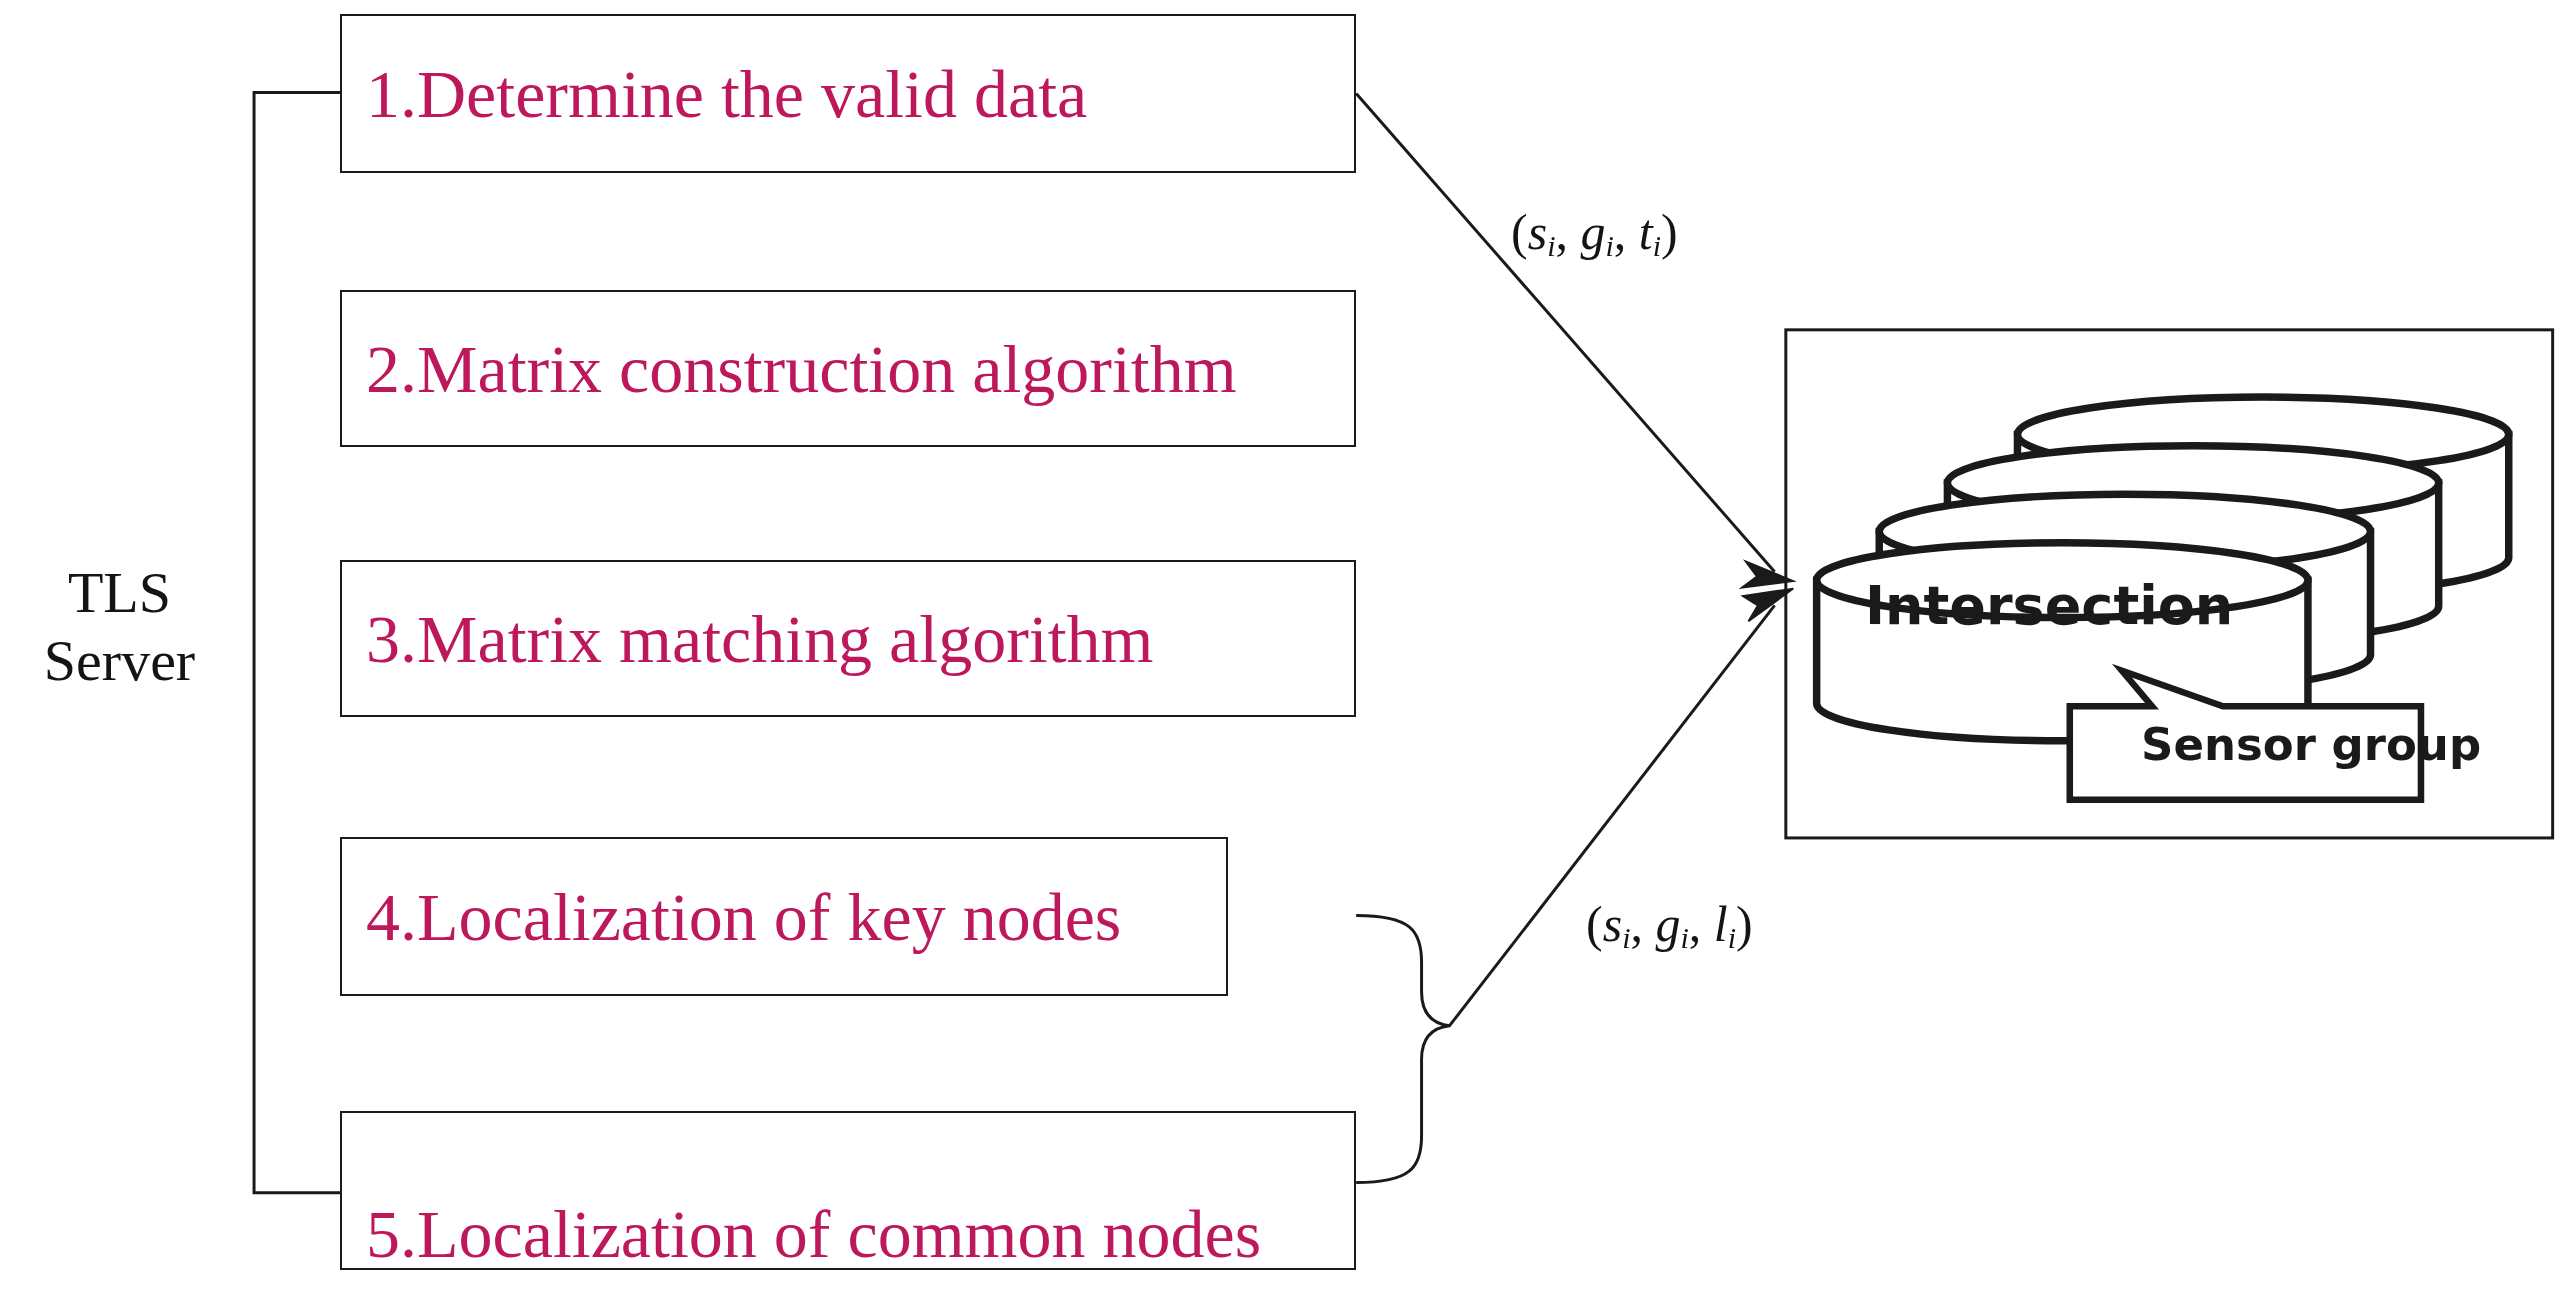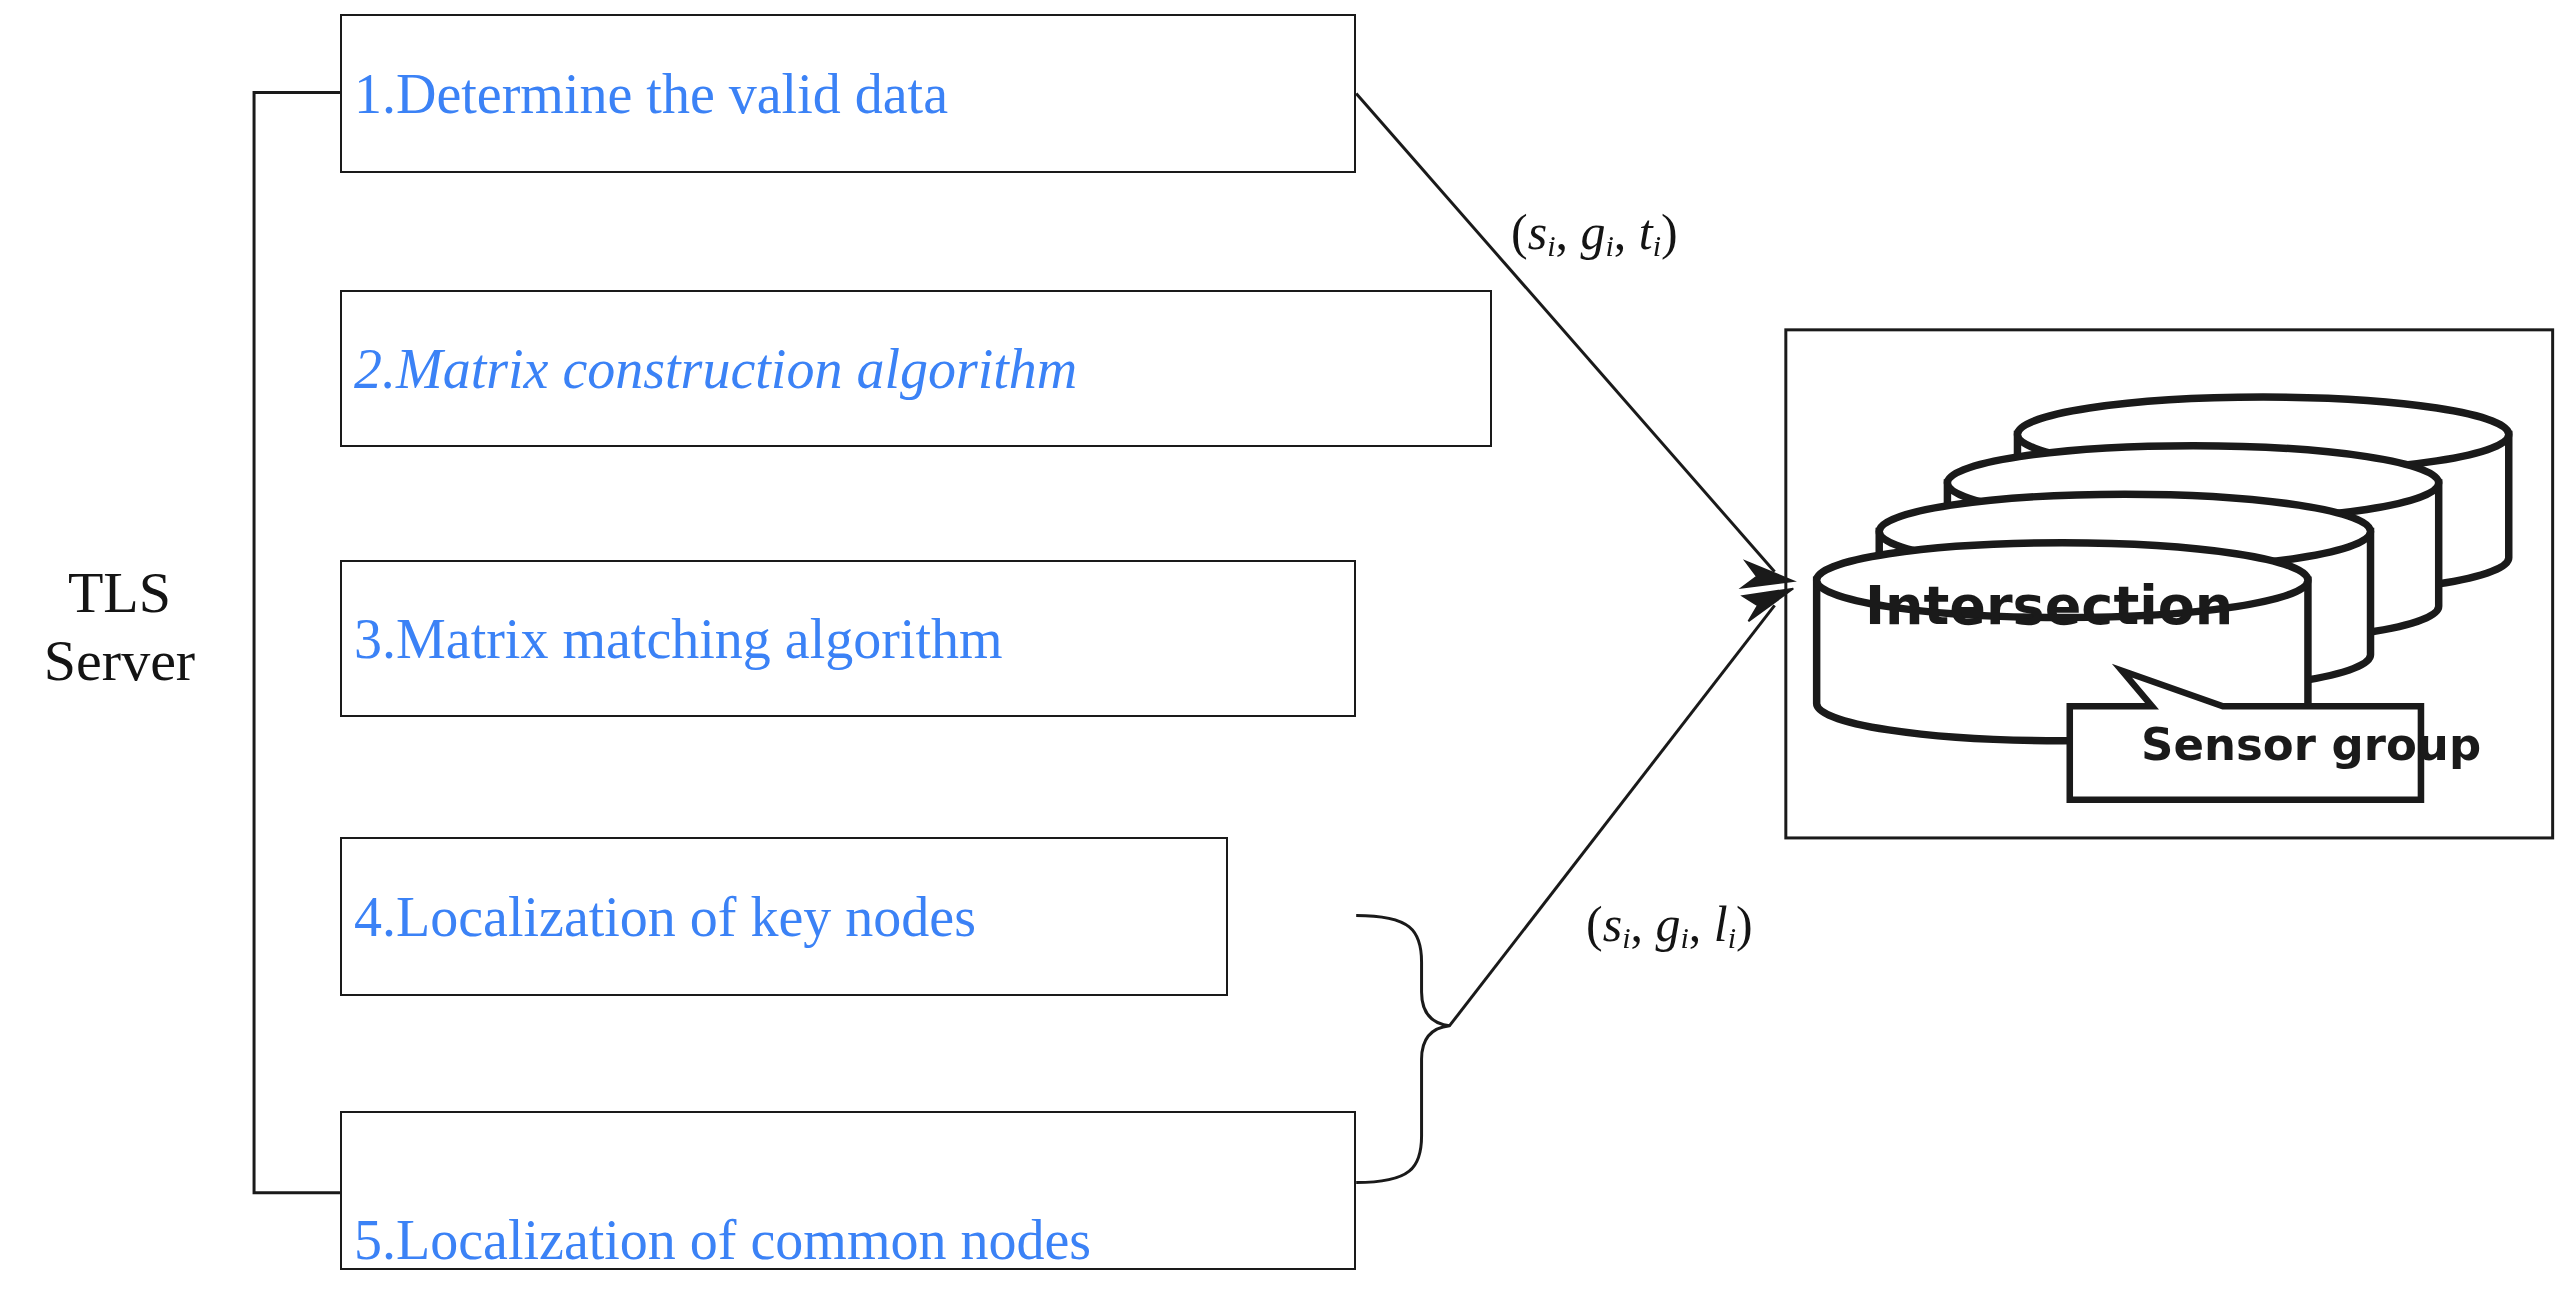--- a/index.html
+++ b/index.html
@@ -25,24 +25,24 @@
     position: absolute;
     box-sizing: border-box;
     border: 2.8px solid #1a1a1a;
     background: #ffffff;
     display: flex;
     align-items: center;
     justify-content: flex-start;
   }
   .step-label {
     font-family: "Liberation Serif", "DejaVu Serif", serif;
-    font-size: 56px;
-    color: #3b82f6;
+    font-size: 68px;
+    color: #be185d;
     line-height: 1;
-    padding-left: 12px;
+    padding-left: 24px;
     white-space: nowrap;
   }
   .server-label {
     position: absolute;
     font-family: "Liberation Serif", "DejaVu Serif", serif;
     font-size: 58px;
     color: #141414;
     line-height: 1.18;
     text-align: center;
     white-space: nowrap;
@@ -151,21 +151,21 @@
 
   <div class="server-label" style="left:7.5px; top:559px; width:224px;">
     <div>TLS</div>
     <div>Server</div>
   </div>
 
   <div class="step-box" style="left:340px; top:14px; width:1016px; height:159px;">
     <span class="step-label">1.Determine the valid data</span>
   </div>
 
-  <div class="step-box" style="left:340px; top:290px; width:1152px; height:157px;font-style:italic;">
+  <div class="step-box" style="left:340px; top:290px; width:1016px; height:157px;">
     <span class="step-label">2.Matrix construction algorithm</span>
   </div>
 
   <div class="step-box" style="left:340px; top:560px; width:1016px; height:157px;">
     <span class="step-label">3.Matrix matching algorithm</span>
   </div>
 
   <div class="step-box" style="left:340px; top:837px; width:888px; height:159px;">
     <span class="step-label">4.Localization of key nodes</span>
   </div>

